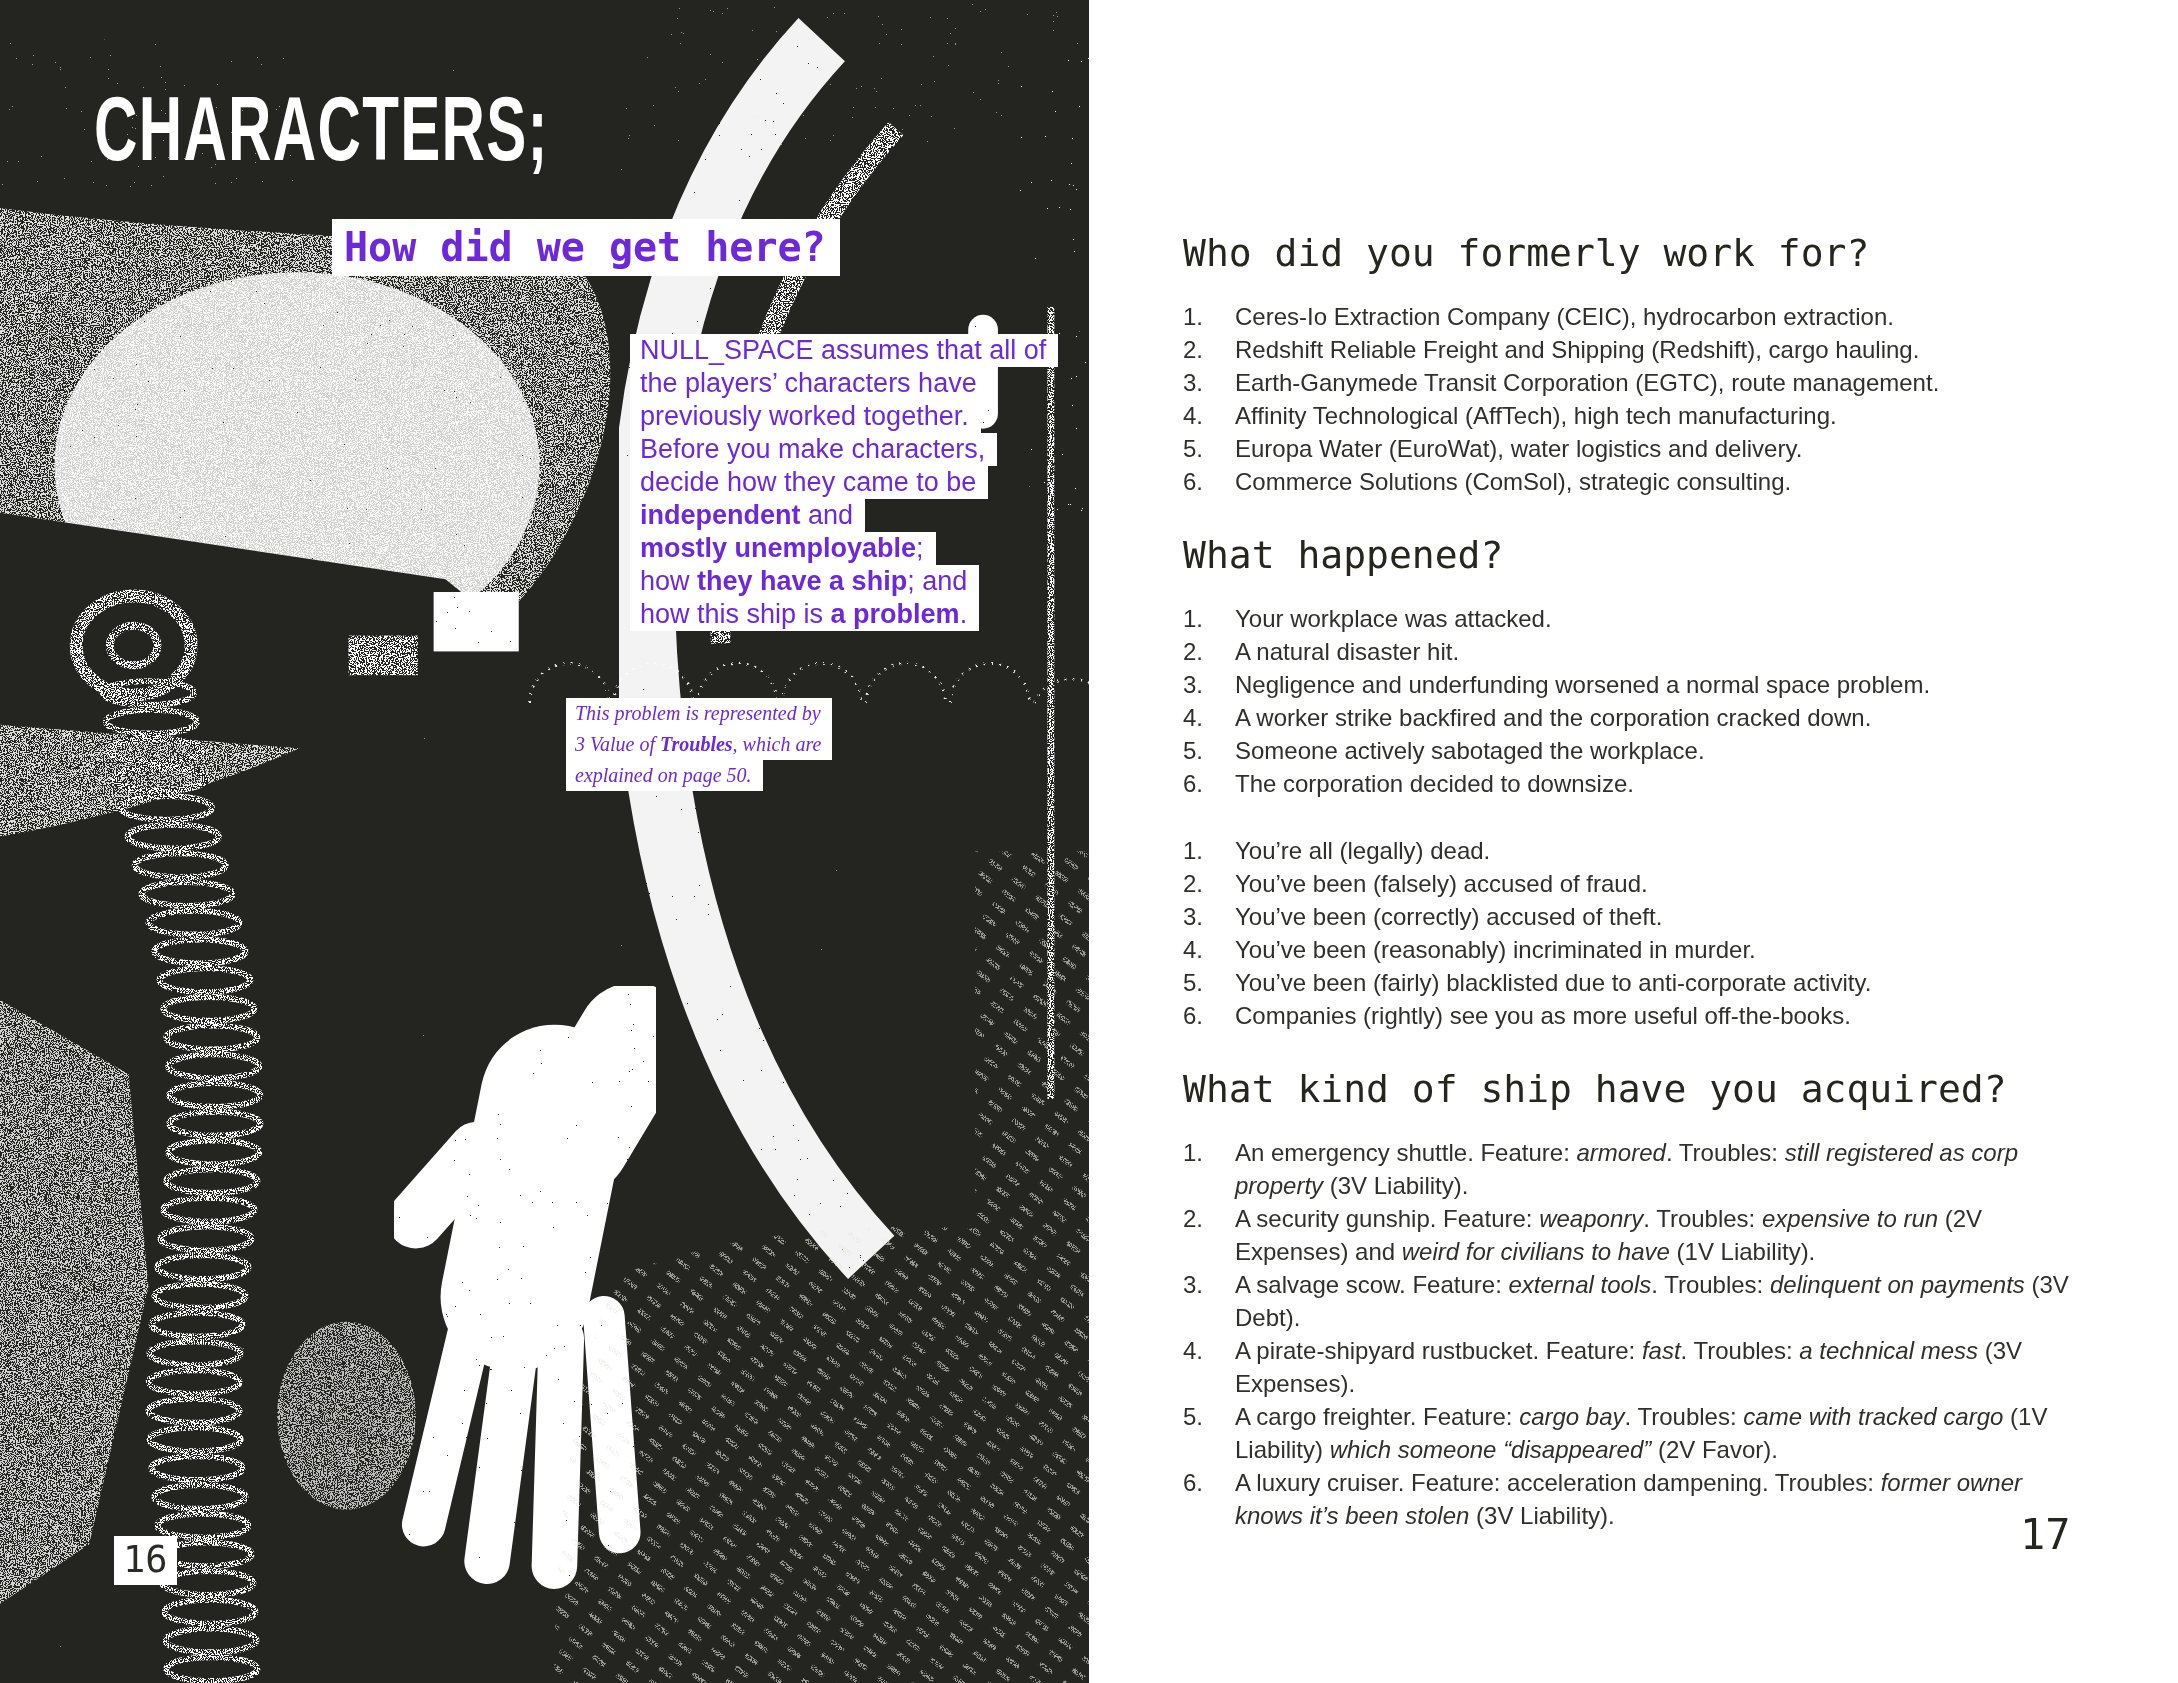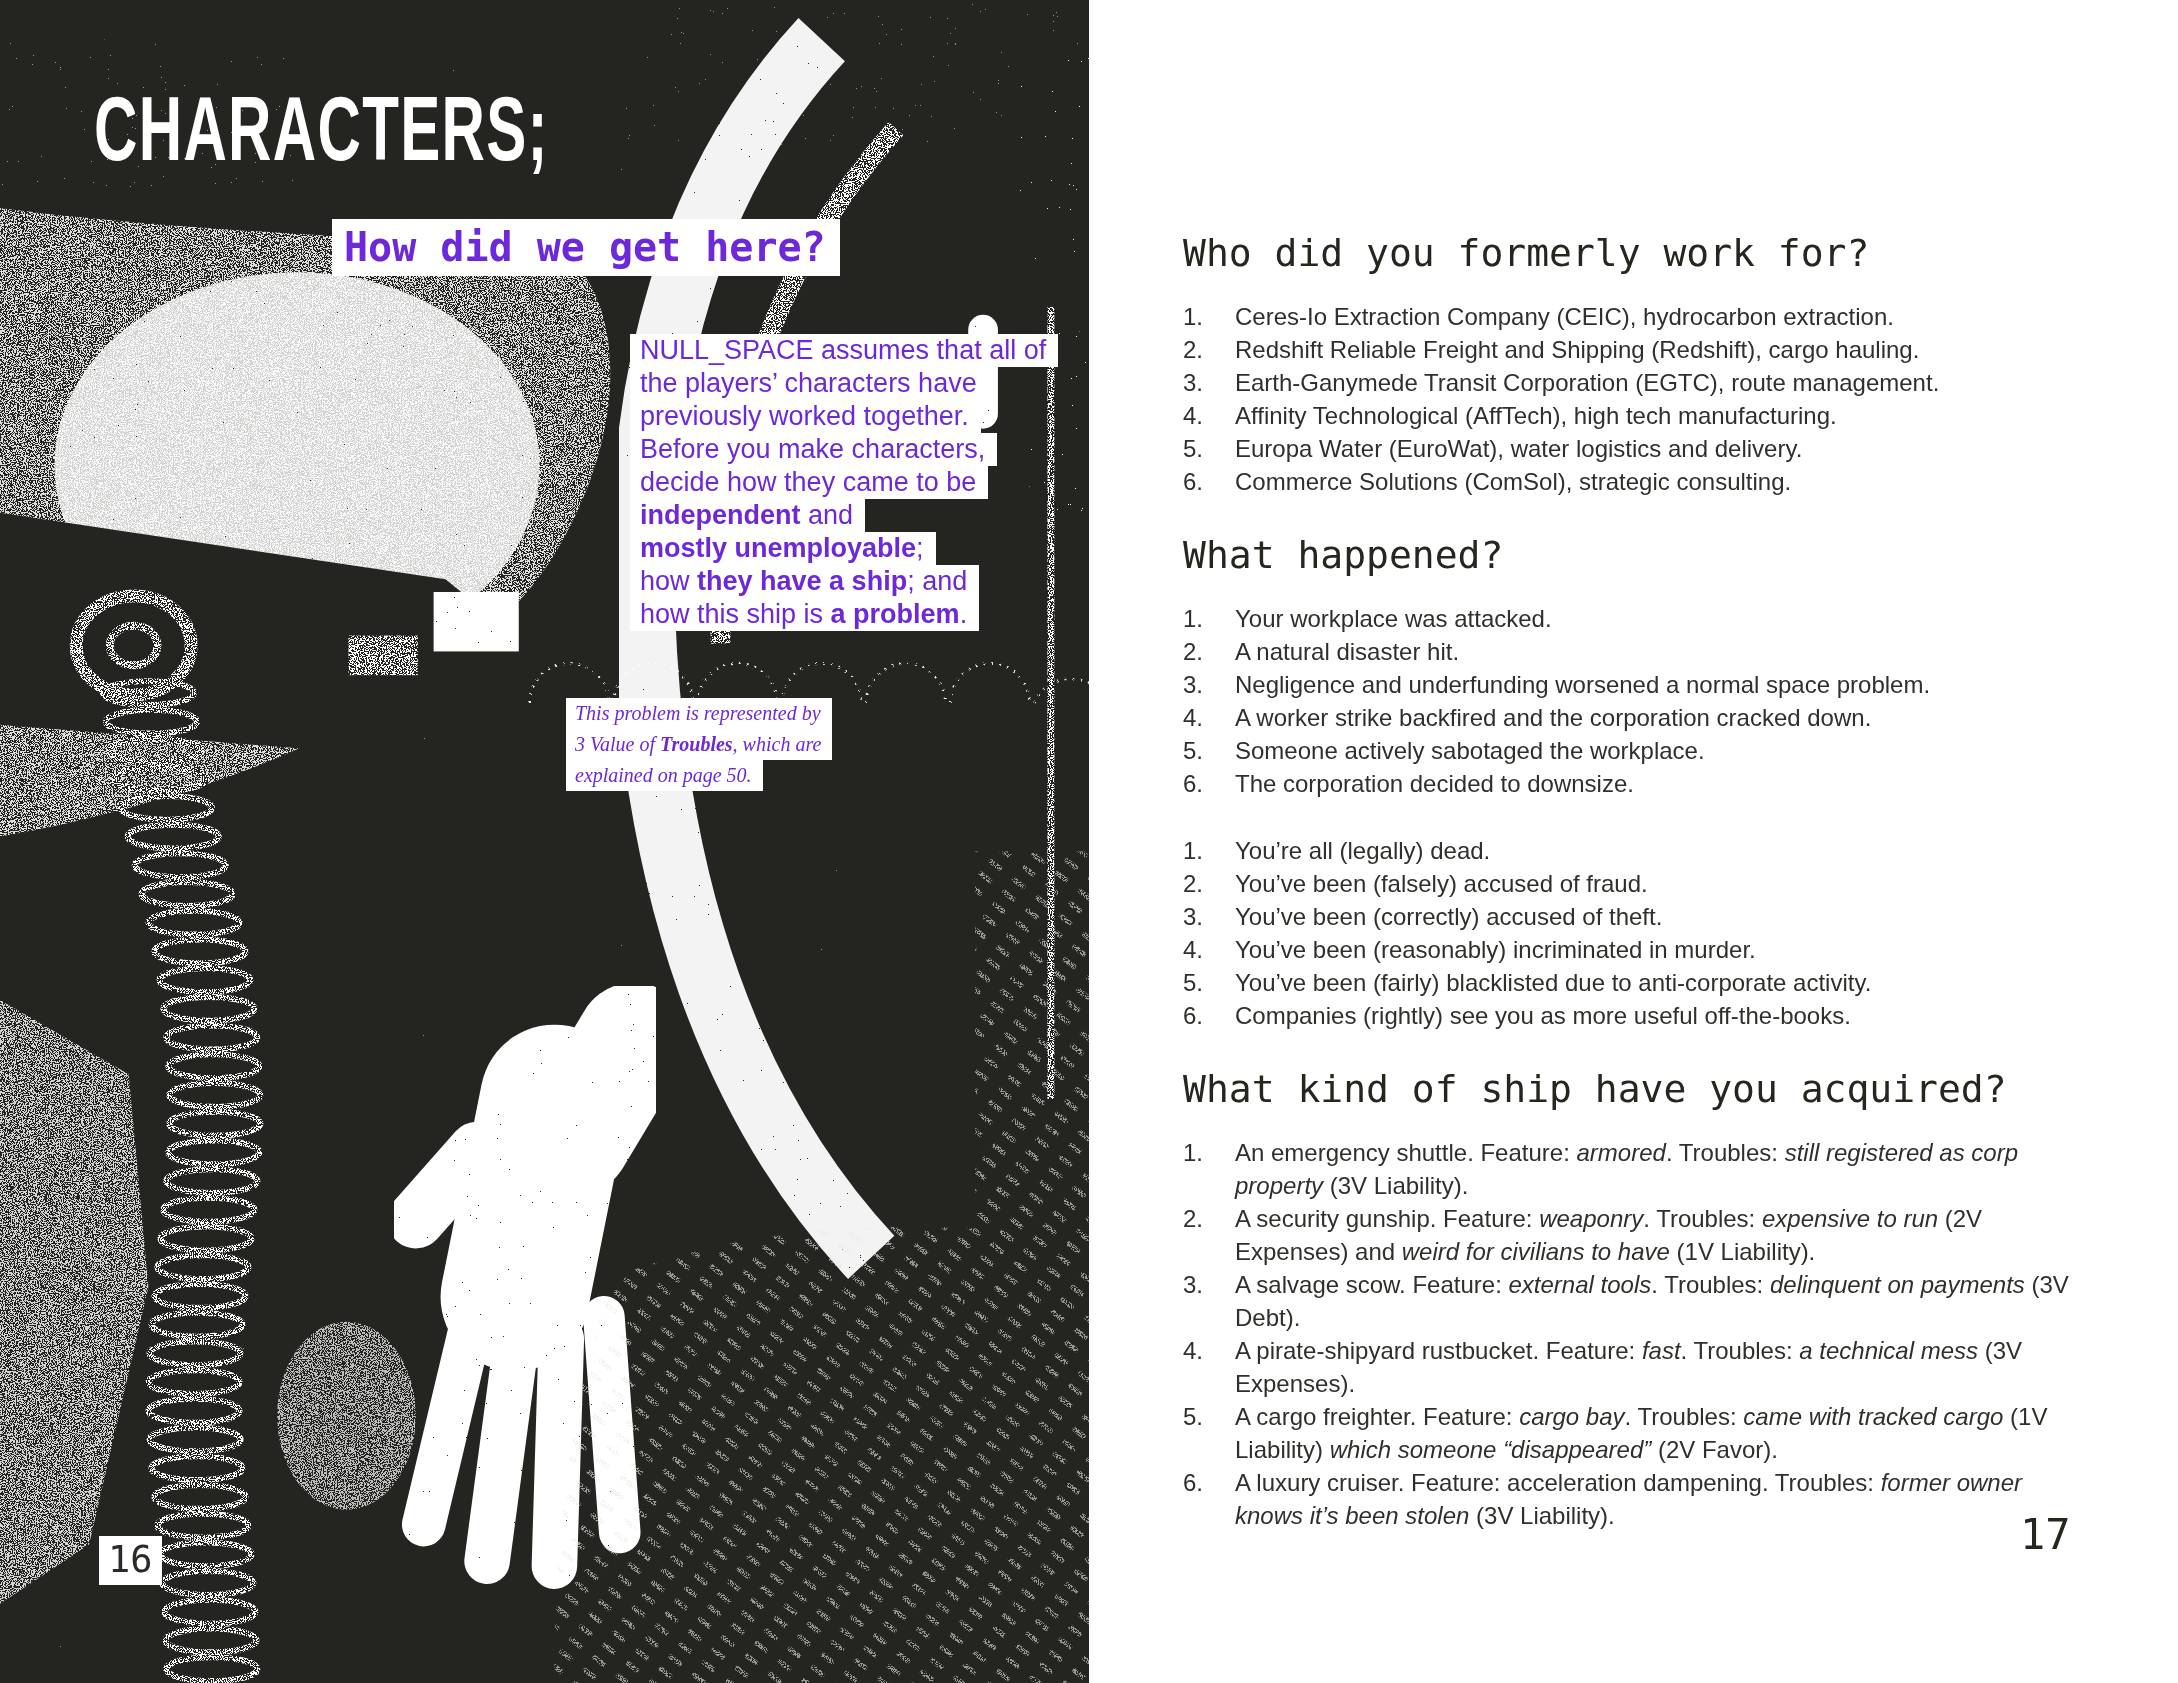--- a/index.html
+++ b/index.html
@@ -23,21 +23,21 @@
   }
   .lp-intro{position:absolute;left:591px;top:334px;z-index:3;margin-left:39px;}
   .lp-intro .line{
     font-size:27px;line-height:33px;padding:0 12px 0 10px;
   }
   .lp-note{position:absolute;left:566px;top:698px;z-index:3;}
   .lp-note .line{
     font-size:20px;line-height:31px;padding:0 11px 0 9px;font-style:italic;font-family:Liberation Serif, serif;
   }
   .pagenum-left{
-    position:absolute;left:99px;top:1536px;z-index:3;
+    position:absolute;left:114px;top:1536px;z-index:3;
     background:#ffffff;color:#2a2a26;font-family:"DejaVu Sans Mono",monospace;
     font-size:37px;line-height:37px;padding:5px 9px 7px 9px;
   }
   .b{font-weight:bold;}
   .it{font-style:italic;}
   
   .page-right{position:absolute;left:1089px;top:0;width:1179px;height:1683px;background:#ffffff;}
   .rp-content{position:absolute;left:94px;top:230px;width:901px;color:#2a2a26;}
   .qhead{
     font-family:"DejaVu Sans Mono",monospace;font-weight:500;

